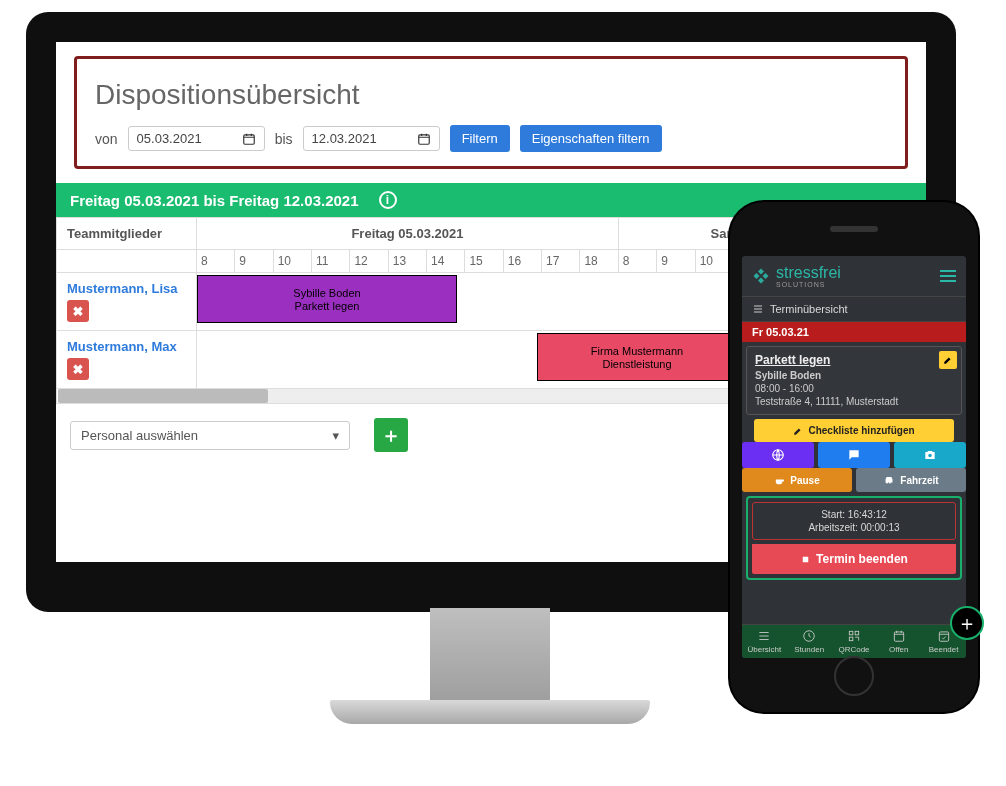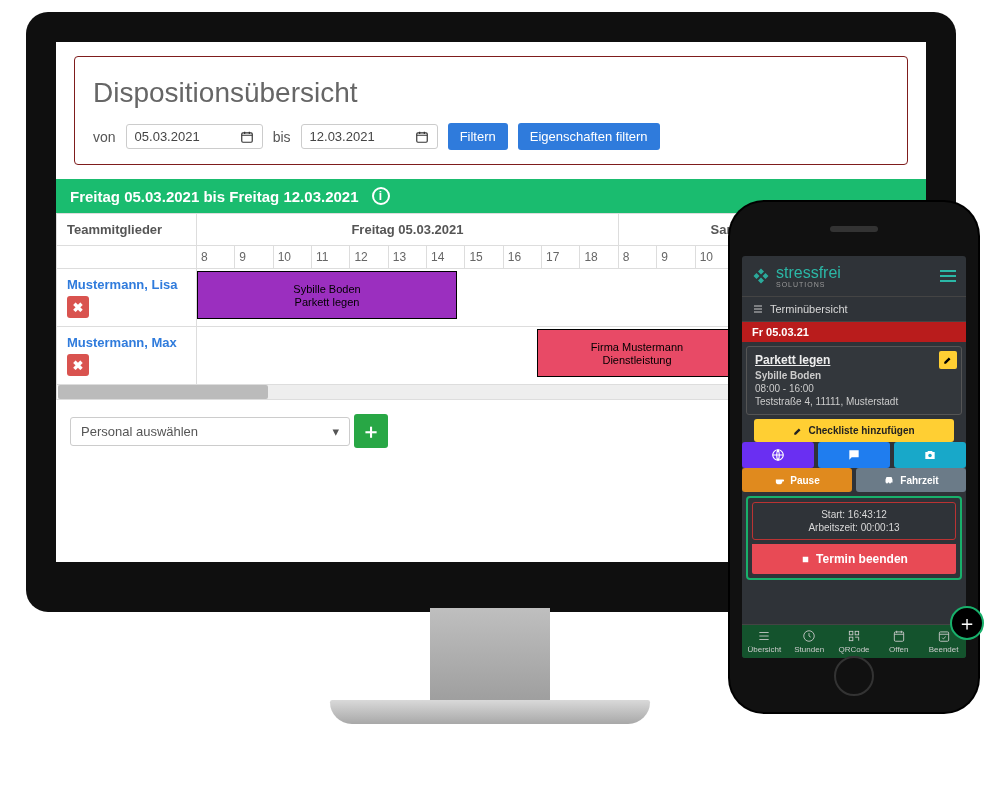--- a/index.html
+++ b/index.html
@@ -1,46 +1,46 @@
 <!DOCTYPE html>
 <html><head>
 <meta charset="utf-8">
 <style>
 *{box-sizing:border-box;margin:0;padding:0;font-family:Arial,Helvetica,sans-serif}
 body{background:#fff;width:1006px;height:786px;position:relative;overflow:hidden}
 
 
 .monitor{position:absolute;left:26px;top:12px;width:930px;height:600px;background:#0f0f0f;border-radius:22px;padding:30px 30px 50px 30px}
 .screen{width:100%;height:100%;background:#fff;overflow:hidden;position:relative}
-.card{margin:14px 18px;border:1px solid #7f1d1d;border-radius:4px;background:#fff}
+.card{margin:14px 18px;border:3px solid #7f1d1d;border-radius:4px;background:#fff}
 .card-body{padding:14px 18px}
 h1{font-size:28px;font-weight:400;color:#666;margin:6px 0 14px 0}
 .filter-row{display:flex;align-items:center;gap:10px;font-size:14px;color:#555}
 .date-in{display:inline-flex;align-items:center;border:1px solid #ccc;border-radius:3px;padding:4px 8px;gap:40px;background:#fff;font-size:13px;color:#444}
 .date-in svg{width:14px;height:14px}
 .btn{border:none;border-radius:3px;padding:6px 12px;font-size:13px;cursor:pointer;color:#fff}
 .btn-primary{background:#2f7bdc}
-.green-banner{background:#1abc6f;color:#fff;font-weight:700;font-size:15px;padding:8px 14px;display:flex;align-items:center;gap:13px}
+.green-banner{background:#1abc6f;color:#fff;font-weight:700;font-size:15px;padding:8px 14px;display:flex;align-items:center;gap:20px}
 .green-banner .info-ic{display:inline-flex;width:18px;height:18px;border:2px solid #fff;border-radius:50%;align-items:center;justify-content:center;font-size:12px;font-weight:900}
 table.tl{width:100%;border-collapse:collapse;font-size:13px}
 table.tl th,table.tl td{border:1px solid #ddd;text-align:left;vertical-align:top}
 table.tl th{font-weight:700;color:#555;padding:8px 10px}
 .day-head{text-align:center!important}
 .hours{display:flex}
 .hours span{flex:1;border-right:1px solid #ddd;padding:4px 0 4px 4px;font-size:12px;color:#666;min-width:30px}
 .hours span:last-child{border-right:none}
 .member-cell{width:140px;padding:8px 10px;color:#2f7bdc;font-weight:700}
 .member-cell .del{display:inline-flex;background:#d9534f;color:#fff;width:22px;height:22px;border-radius:3px;align-items:center;justify-content:center;margin-top:4px;font-weight:900;cursor:pointer}
 .lane{position:relative;height:56px}
 .evt{position:absolute;top:2px;height:48px;border:1px solid #000;font-size:11px;text-align:center;display:flex;flex-direction:column;justify-content:center;gap:1px;padding:2px 4px}
 .evt1{left:0;width:260px;background:#9b2fbf;color:#000}
 .evt2{left:340px;width:200px;background:#e84a66;color:#000}
 .scroll-strip{height:14px;background:#eee;margin:0 1px;position:relative}
 .scroll-thumb{position:absolute;left:0;top:0;height:14px;width:210px;background:#bbb;border-radius:2px}
-.add-row{display:flex;align-items:center;gap:4px;padding:14px}
+.add-row{display:flex;align-items:center;gap:24px;padding:14px}
 .select-like{border:1px solid #ccc;border-radius:3px;padding:6px 10px;width:280px;display:flex;justify-content:space-between;align-items:center;font-size:13px;color:#555;background:#fff;cursor:pointer}
 .btn-add{width:34px;height:34px;background:#28a745;border-radius:3px;display:flex;align-items:center;justify-content:center;color:#fff;font-size:20px;font-weight:700;cursor:pointer}
 
 
 .stand-neck{position:absolute;left:430px;top:608px;width:120px;height:100px;background:linear-gradient(#bfbfbf,#9c9c9c)}
 .stand-base{position:absolute;left:330px;top:700px;width:320px;height:24px;background:linear-gradient(#d9d9d9,#a8a8a8);border-radius:6px 6px 60px 60px}
 
 
 .phone{position:absolute;right:28px;top:202px;width:248px;height:510px;background:#111;border-radius:34px;padding:54px 12px 54px 12px;box-shadow:0 0 0 2px #000}
 .phone:before{content:"";position:absolute;left:50%;top:24px;transform:translateX(-50%);width:48px;height:6px;background:#333;border-radius:3px}

